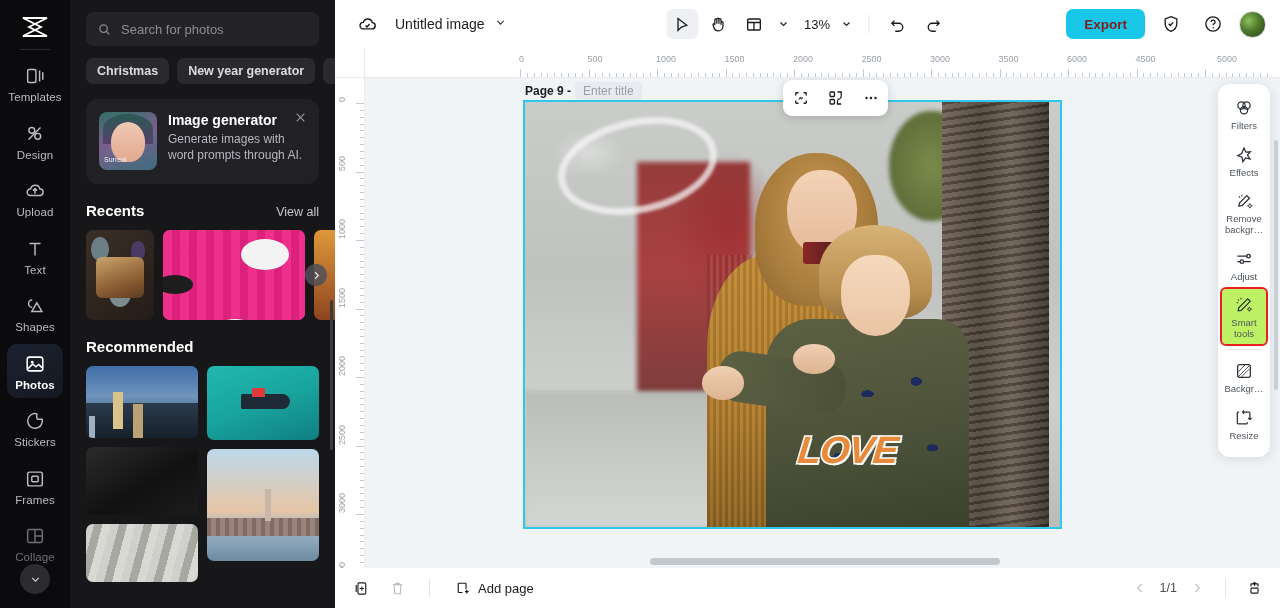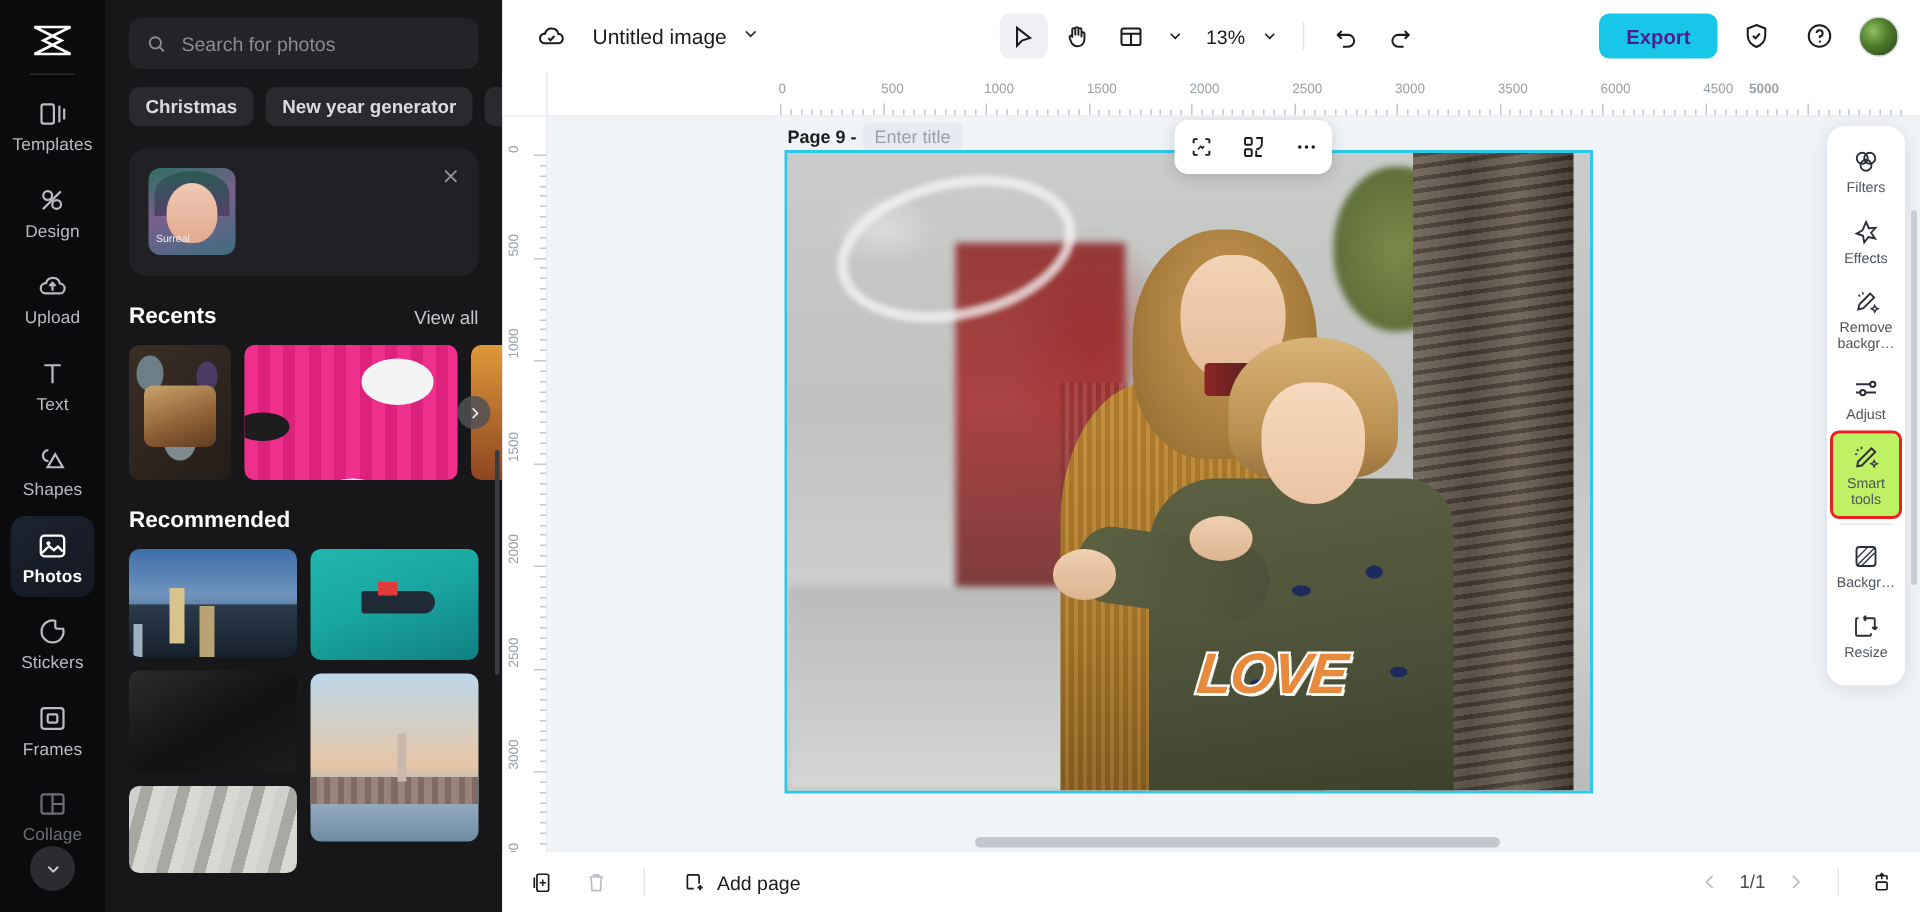--- a/index.html
+++ b/index.html
@@ -148,21 +148,21 @@
   }
   .tb-btn {
     width:32px; height:30px; border-radius:7px; display:flex; align-items:center;
     justify-content:center; cursor:pointer; color:#1b1b1b;
   }
   .tb-btn.sel { background:#eef0f3; }
   .zoom-val { font-size:13px; color:#1b1b1b; margin:0 2px 0 8px; cursor:pointer; }
   .vsep { width:1px; height:18px; background:#e1e3e7; margin:0 8px; }
   .tb-right { margin-left:auto; display:flex; align-items:center; gap:10px; }
   .export {
-    background:#18c6e8; color:#4c1d95; font-weight:bold; font-size:13.5px;
+    background:#18c6e8; color:#7f1d1d; font-weight:bold; font-size:13.5px;
     height:30px; padding:0 18px; border-radius:7px; border:none;
     display:flex; align-items:center; cursor:pointer;
     font-family:"Liberation Sans",sans-serif;
     text-align:right;
   }
   .avatar {
     width:27px; height:27px; border-radius:50%; cursor:pointer;
     background:radial-gradient(circle at 35% 35%,#8fbf5b 0%,#4d7a2c 45%,#2a3f1a 100%);
     border:1px solid #d7d9dd;
   }
@@ -441,20 +441,24 @@
       <div class="promo-close">
         <svg width="13" height="13" viewBox="0 0 24 24" fill="none" stroke="currentColor" stroke-width="2">
             <path d="M5 5l14 14M19 5L5 19"></path>
           </svg>
       </div>
       <div class="promo-top">
         <div class="promo-thumb">
           <div class="hair"></div>
             <div class="face"></div>
           <div class="badge">Surreal</div>
+        </div>
+        <div>
+          <div class="promo-title">Image generator</div>
+          <div class="promo-desc">Generate images with word prompts through AI.</div>
         </div>
       </div>
     </div>
 
     <div class="sec-head">
       <div class="sec-title">Recents</div>
       <div class="sec-link">View all</div>
     </div>
 
     <div class="recents">
@@ -672,21 +676,21 @@
         <div class="rl-tick" style="left: 771.5px; bottom: 0px; width: 1px; height: 8px;"></div>
         <div class="rl-tick" style="left: 778.35px; bottom: 0px; width: 1px; height: 4px;"></div>
         <div class="rl-tick" style="left: 785.2px; bottom: 0px; width: 1px; height: 4px;"></div>
         <div class="rl-tick" style="left: 792.05px; bottom: 0px; width: 1px; height: 4px;"></div>
         <div class="rl-tick" style="left: 798.9px; bottom: 0px; width: 1px; height: 4px;"></div>
         <div class="rl-tick" style="left: 805.75px; bottom: 0px; width: 1px; height: 4px;"></div>
         <div class="rl-tick" style="left: 812.6px; bottom: 0px; width: 1px; height: 4px;"></div>
         <div class="rl-tick" style="left: 819.45px; bottom: 0px; width: 1px; height: 4px;"></div>
         <div class="rl-tick" style="left: 826.3px; bottom: 0px; width: 1px; height: 4px;"></div>
         <div class="rl-tick" style="left: 833.15px; bottom: 0px; width: 1px; height: 4px;"></div>
-        <div class="rl-num" style="left: 801px; top: 6px; font-weight: bold;">5000</div>
+        <div class="rl-num" style="left: 852px; top: 6px;">5000</div>
         <div class="rl-tick" style="left: 840px; bottom: 0px; width: 1px; height: 8px;"></div>
         <div class="rl-tick" style="left: 846.85px; bottom: 0px; width: 1px; height: 4px;"></div>
         <div class="rl-tick" style="left: 853.7px; bottom: 0px; width: 1px; height: 4px;"></div>
         <div class="rl-tick" style="left: 860.55px; bottom: 0px; width: 1px; height: 4px;"></div>
         <div class="rl-tick" style="left: 867.4px; bottom: 0px; width: 1px; height: 4px;"></div>
         <div class="rl-tick" style="left: 874.25px; bottom: 0px; width: 1px; height: 4px;"></div>
         <div class="rl-tick" style="left: 881.1px; bottom: 0px; width: 1px; height: 4px;"></div>
         <div class="rl-tick" style="left: 887.95px; bottom: 0px; width: 1px; height: 4px;"></div>
         <div class="rl-tick" style="left: 894.8px; bottom: 0px; width: 1px; height: 4px;"></div>
         <div class="rl-tick" style="left: 901.65px; bottom: 0px; width: 1px; height: 4px;"></div>

